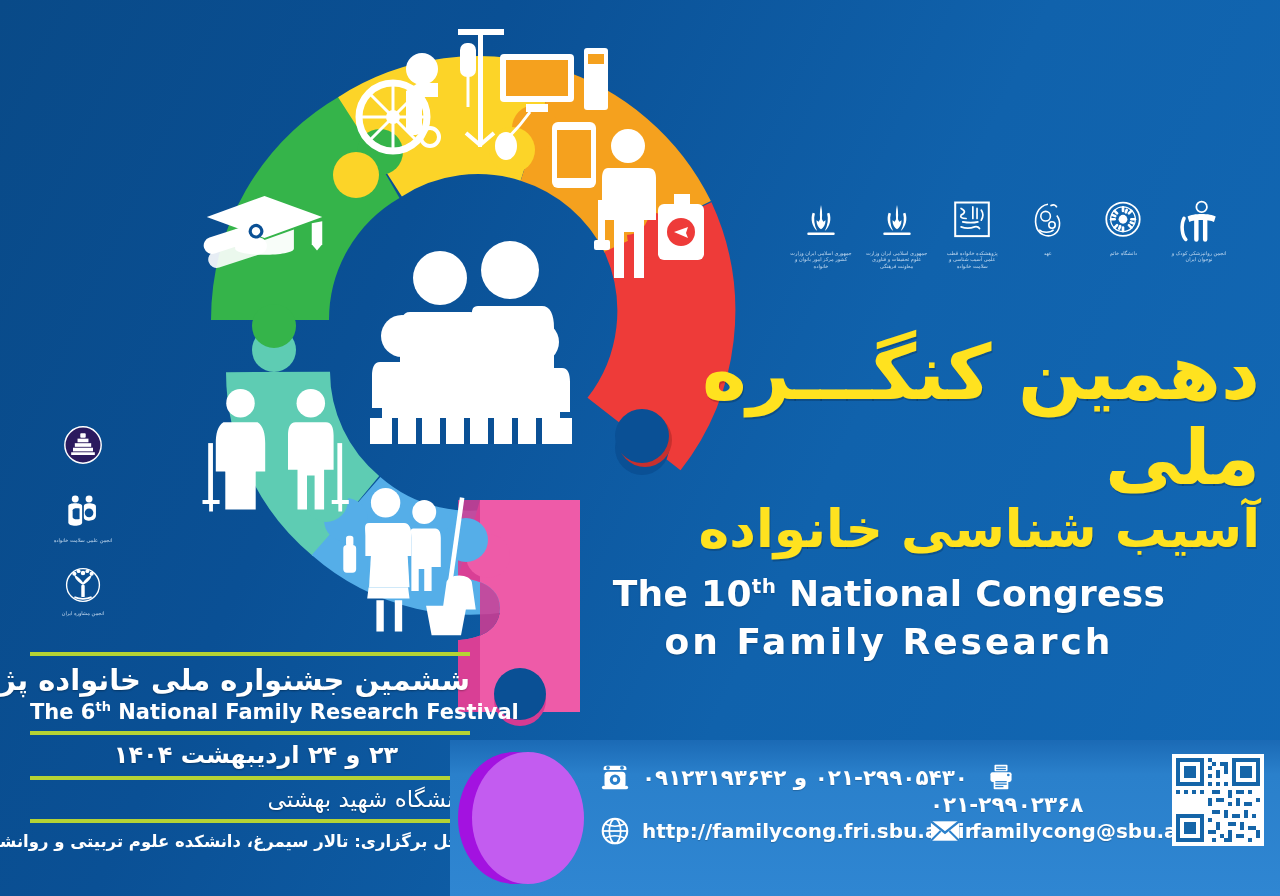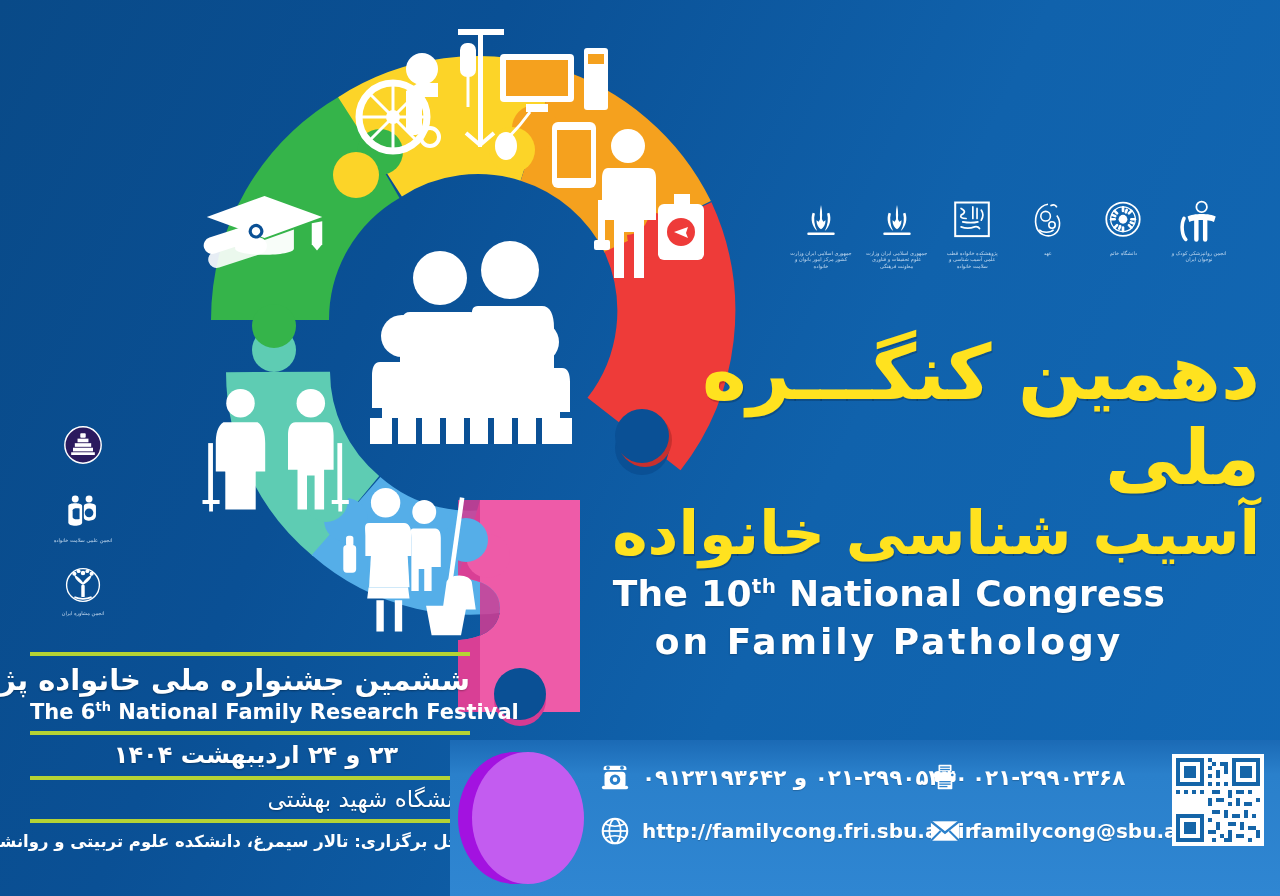--- a/index.html
+++ b/index.html
@@ -21,21 +21,21 @@
   
   #fa-title{
     right:20px;top:330px;width:700px;
     text-align:right;color:#FFE21F;
     font-weight:bold;line-height:1.12;
     font-size:76px;
     direction:rtl;
     text-shadow:1px 2px 0 rgba(0,0,0,.18);
     letter-spacing:-1px;
   }
-  #fa-title .l2{font-size:60px;}
+  #fa-title .l2{font-size:52px;}
 
   
   #en-title{
     right:46px;top:570px;width:690px;
     text-align:center;color:#ffffff;
     font-weight:bold;font-size:36px;line-height:1.33;
     letter-spacing:.3px;
     text-shadow:0 1px 2px rgba(0,0,0,.25);
   }
   #en-title .sup{font-size:20px;vertical-align:super;}
@@ -292,21 +292,21 @@
     </svg>
   </div>
 
   <div class="abs" id="fa-title">
     <div class="l1">دهمین کنگـــره ملی</div>
     <div class="l2">آسیب شناسی خانواده</div>
   </div>
 
   <div class="abs" id="en-title">
     <div><span>The 10</span><span class="sup">th</span><span> National Congress</span></div>
-    <div class="l2">on  Family  Pathology</div>
+    <div class="l2">on  Family  Research</div>
   </div>
 
   <div class="abs" id="festival">
     <div class="hr-accent"></div>
     <div id="fest-fa">ششمین جشنواره ملی خانواده پژوهی</div>
     <div id="fest-en"><span>The 6</span><span class="sup">th</span><span> National Family Research Festival</span></div>
     <div class="hr-accent"></div>
     <div id="date-fa">۲۳ و ۲۴ اردیبهشت ۱۴۰۴</div>
     <div class="hr-accent"></div>
     <div id="place-fa">دانشگاه شهید بهشتی</div>
@@ -324,21 +324,21 @@
           <circle cx="24" cy="5.5" r="2.2" fill="#2a80cb"></circle>
           <rect x="4" y="10" width="24" height="18" rx="4"></rect>
           <circle cx="16" cy="19" r="6" fill="#2a80cb"></circle>
           <circle cx="16" cy="19" r="2.6" fill="#ffffff"></circle>
           <rect x="1" y="26" width="30" height="4" rx="2"></rect>
         </svg>
       </span>
       <span class="c-txt fa">۰۲۱-۲۹۹۰۵۴۳۰ و ۰۹۱۲۳۱۹۳۶۴۲</span>
     </div>
 
-    <div class="contact-row" style="left:480px;top:22px;">
+    <div class="contact-row" style="left:480px;top:22px;flex-direction:column;">
       <span class="c-icon">
         <svg viewBox="0 0 32 32" width="26" height="26" fill="#ffffff">
           <rect x="8" y="1" width="16" height="8" rx="1"></rect>
           <rect x="10" y="3" width="12" height="1.6" fill="#2a80cb"></rect>
           <rect x="10" y="6" width="12" height="1.6" fill="#2a80cb"></rect>
           <rect x="3" y="10" width="26" height="12" rx="2.5"></rect>
           <circle cx="25" cy="13.5" r="1.6" fill="#2a80cb"></circle>
           <rect x="7" y="19" width="18" height="12" rx="1"></rect>
           <rect x="9" y="21" width="14" height="1.6" fill="#2a80cb"></rect>
           <rect x="9" y="24" width="14" height="1.6" fill="#2a80cb"></rect>

